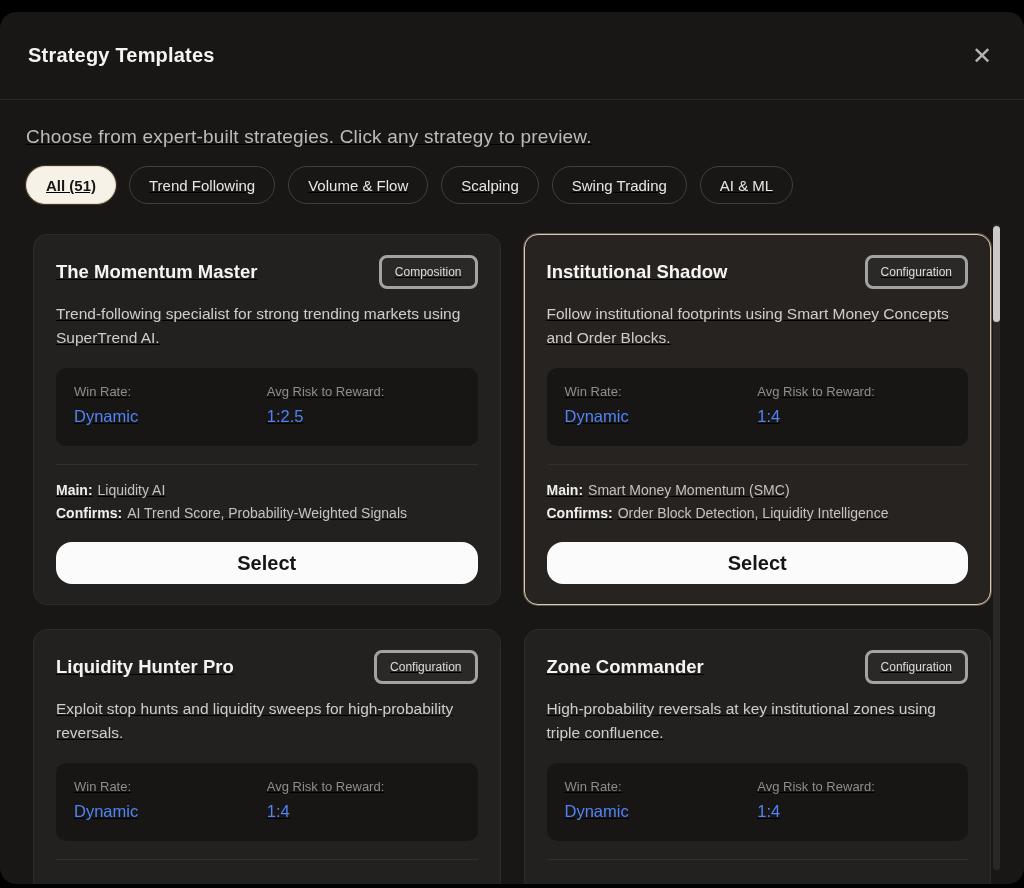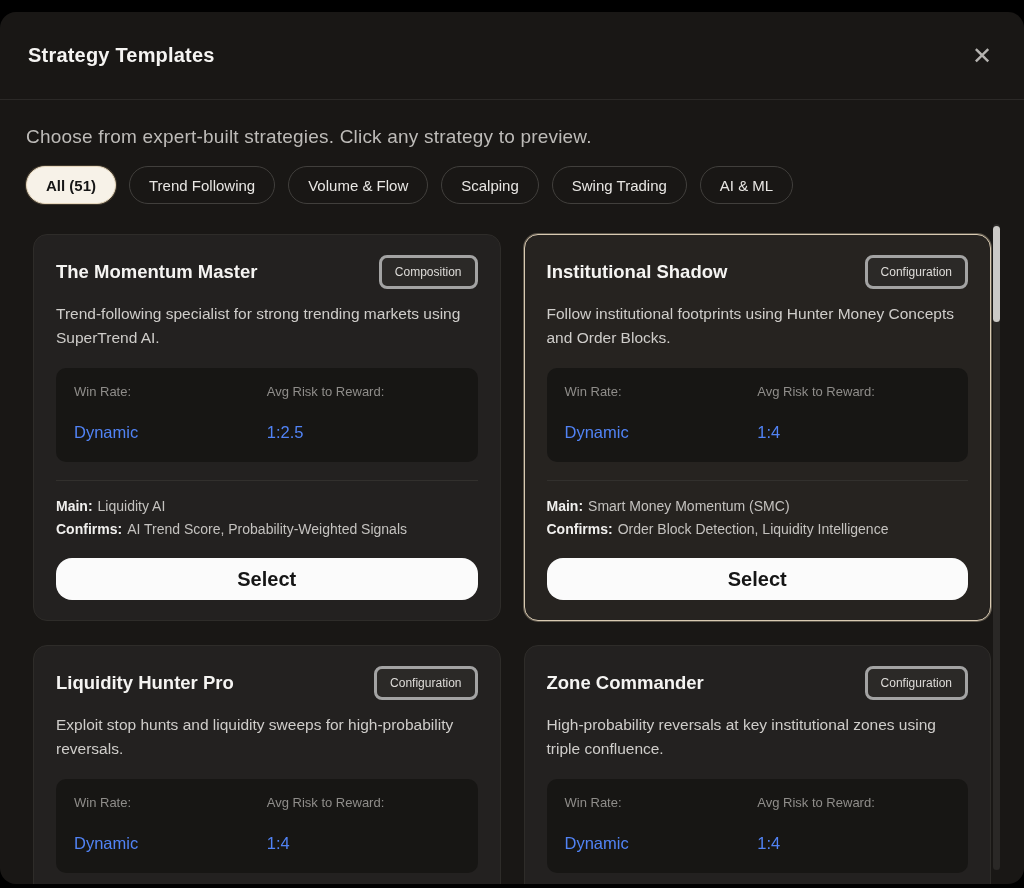--- a/index.html
+++ b/index.html
@@ -18,21 +18,21 @@
     justify-content: space-between; padding: 0 28px;
     border-bottom: 1px solid #2b2927;
   }
   .modal-title { font-size: 20px; font-weight: 700; color: #f5f4f2; letter-spacing: .2px; }
   .close-btn {
     background: none; border: none; color: #b5b3b0; font-size: 24px; line-height: 1;
     cursor: pointer; padding: 4px; font-family: inherit;
   }
 
   
-  .modal-body { flex: 1; padding: 26px 26px 0 26px; overflow: hidden; position: relative; }
+  .modal-body { flex: 1; padding: 26px 26px 0 26px; overflow: hidden; position: relative; text-decoration: underline; }
   .intro-text { font-size: 19px; color: #bdbbb8; letter-spacing: .2px; }
 
   
   .filters { display: flex; gap: 13px; margin-top: 18px; }
   .pill {
     height: 38px; padding: 0 19px; border-radius: 999px; font-size: 15px;
     display: inline-flex; align-items: center; cursor: pointer; white-space: nowrap;
     background: transparent; border: 1px solid #413f3c; color: #e8e6e3; font-family: inherit;
   }
   .pill.active {
@@ -61,21 +61,21 @@
     font-family: inherit; cursor: pointer;
   }
   .card-desc { margin-top: 13px; font-size: 15.5px; line-height: 1.55; color: #cfcdca; max-width: 430px; }
 
   .stats-box {
     margin-top: 18px; background: #171614; border-radius: 10px;
     padding: 16px 18px 20px 18px; display: flex;
   }
   .stat-col { flex: 1; }
   .stat-label { font-size: 13px; color: #8f8d8a; }
-  .stat-value { margin-top: 24px; font-size: 16.5px; }
+  .stat-value { margin-top: 8px; font-size: 16.5px; }
 
   .card-details {
     margin-top: 18px; border-top: 1px solid #32302d; padding-top: 14px;
     font-size: 14px; line-height: 1.62; color: #c4c2bf;
   }
   .detail-label { font-weight: 700; color: #f0efed; margin-right: 5px; }
 
   .select-btn {
     margin-top: 18px; width: 100%; height: 42px; border-radius: 16px;
     background: #fbfbfb; border: none; color: #151515; font-size: 20px;
@@ -138,21 +138,21 @@
           <div><span class="detail-label">Confirms:</span><span>AI Trend Score, Probability-Weighted Signals</span></div>
         </div>
         <button class="select-btn">Select</button>
       </div>
 
       <div class="card highlighted">
         <div class="card-top">
           <div class="card-title">Institutional Shadow</div>
           <button class="card-badge">Configuration</button>
         </div>
-        <div class="card-desc">Follow institutional footprints using Hunter Money Concepts and Order Blocks.</div>
+        <div class="card-desc">Follow institutional footprints using Smart Money Concepts and Order Blocks.</div>
         <div class="stats-box">
           <div class="stat-col">
             <div class="stat-label">Win Rate:</div>
             <div class="stat-value accent" style="color: rgb(81, 131, 245);">Dynamic</div>
           </div>
           <div class="stat-col">
             <div class="stat-label">Avg Risk to Reward:</div>
             <div class="stat-value accent" style="color: rgb(81, 131, 245);">1:4</div>
           </div>
         </div>

